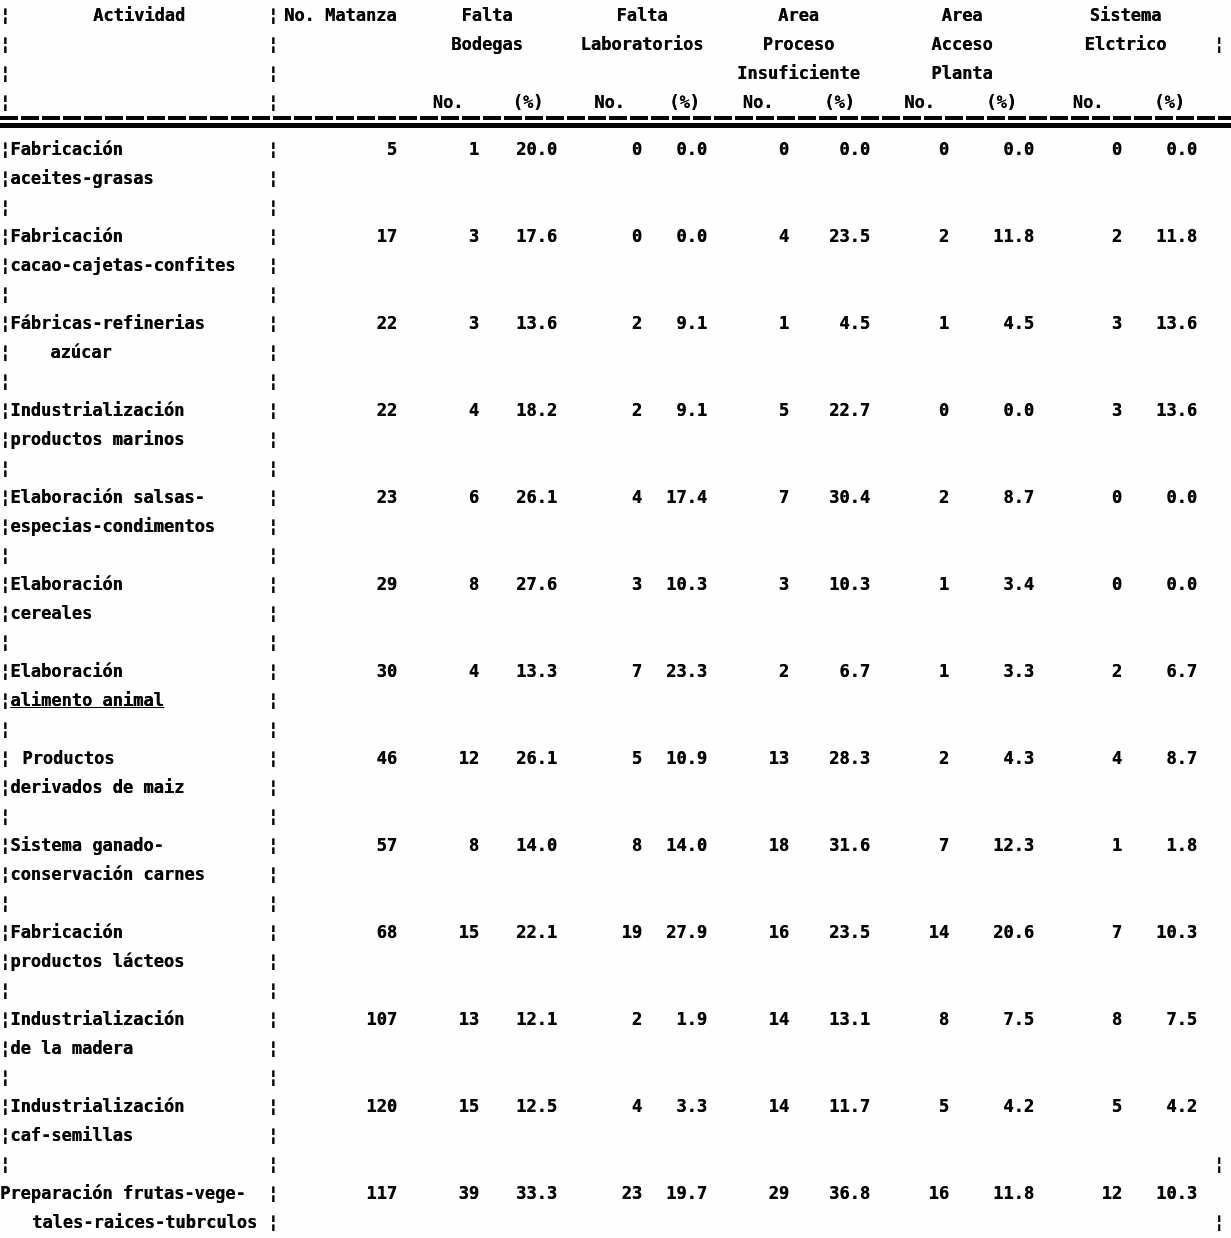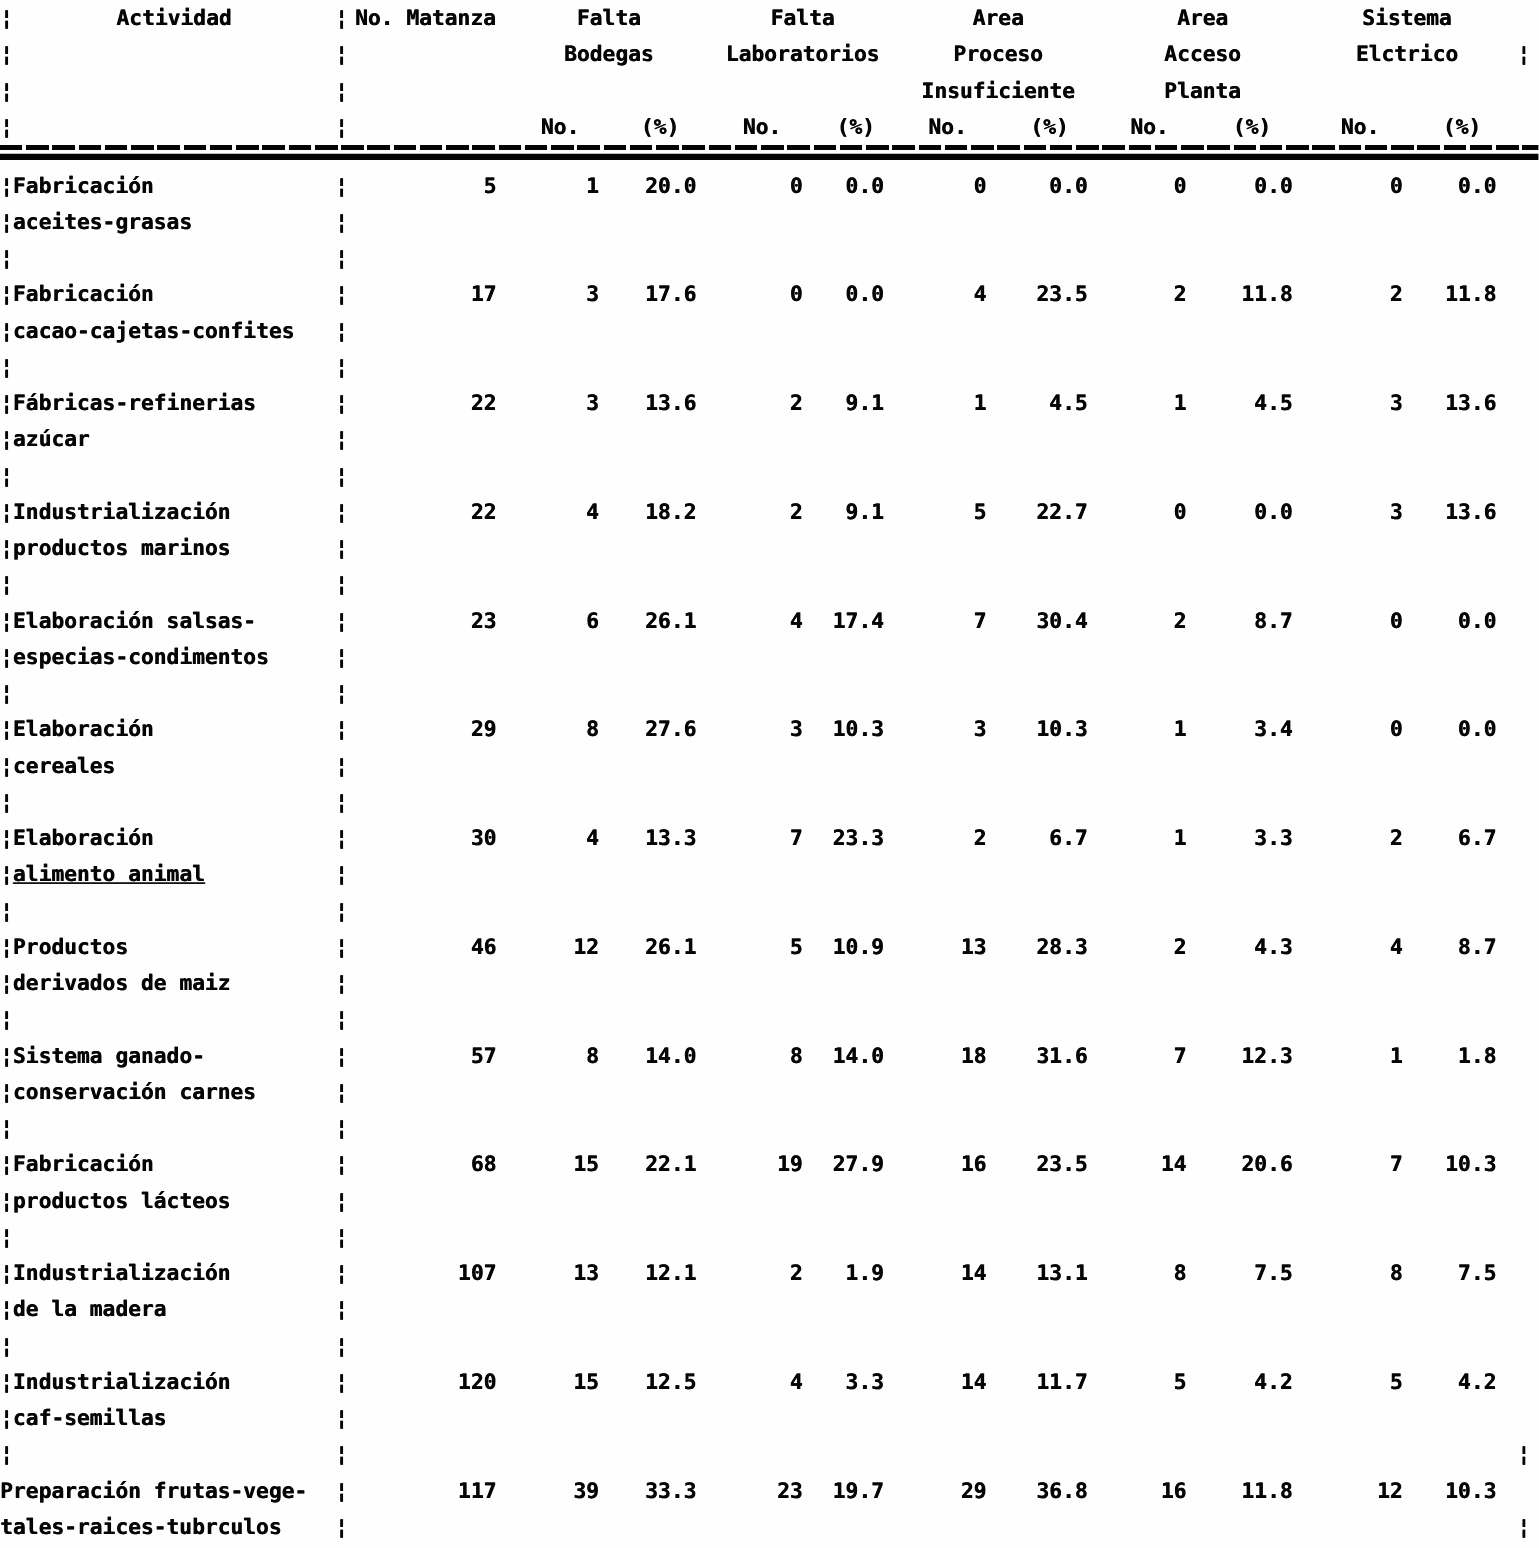--- a/index.html
+++ b/index.html
@@ -208,21 +208,21 @@
           <div class="num">9.1</div>
           <div class="num">1</div>
           <div class="num">4.5</div>
           <div class="num">1</div>
           <div class="num">4.5</div>
           <div class="num">3</div>
           <div class="num">13.6</div>
           <div class="rt"></div>
         </div>
         <div class="dline">
-          <div class="act"><div class="" style="display: inline;">¦</div><div class="" style="display: inline;">azúcar</div></div>
+          <div class="act"><div class="" style="display: inline;">¦</div><div class="" style="display: inline; margin-left: 40px;">azúcar</div></div>
           <div class="sp">¦</div>
           <div class="num"></div>
           <div class="num"></div>
           <div class="num"></div>
           <div class="num"></div>
           <div class="num"></div>
           <div class="num"></div>
           <div class="num"></div>
           <div class="num"></div>
           <div class="num"></div>
@@ -442,21 +442,21 @@
           <div class="num"></div>
           <div class="num"></div>
           <div class="num"></div>
           <div class="num"></div>
           <div class="num"></div>
           <div class="rt"></div>
         </div>
       </div>
       <div>
         <div class="dline">
-          <div class="act"><div class="" style="display: inline;">¦</div><div class="" style="display: inline;">Productos</div></div>
+          <div class="act"><div class="" style="display: inline;">¦</div><div class="" style="display: inline; margin-left: 12px;">Productos</div></div>
           <div class="sp">¦</div>
           <div class="num">46</div>
           <div class="num">12</div>
           <div class="num">26.1</div>
           <div class="num">5</div>
           <div class="num">10.9</div>
           <div class="num">13</div>
           <div class="num">28.3</div>
           <div class="num">2</div>
           <div class="num">4.3</div>
@@ -708,21 +708,21 @@
           <div class="num">19.7</div>
           <div class="num">29</div>
           <div class="num">36.8</div>
           <div class="num">16</div>
           <div class="num">11.8</div>
           <div class="num">12</div>
           <div class="num">10.3</div>
           <div class="rt"></div>
         </div>
         <div class="dline">
-          <div class="act"><div class="" style="display: inline;">tales-raices-tubrculos</div></div>
+          <div class="act"><div class="" style="display: inline; padding-left: 32px;">tales-raices-tubrculos</div></div>
           <div class="sp">¦</div>
           <div class="num"></div>
           <div class="num"></div>
           <div class="num"></div>
           <div class="num"></div>
           <div class="num"></div>
           <div class="num"></div>
           <div class="num"></div>
           <div class="num"></div>
           <div class="num"></div>

